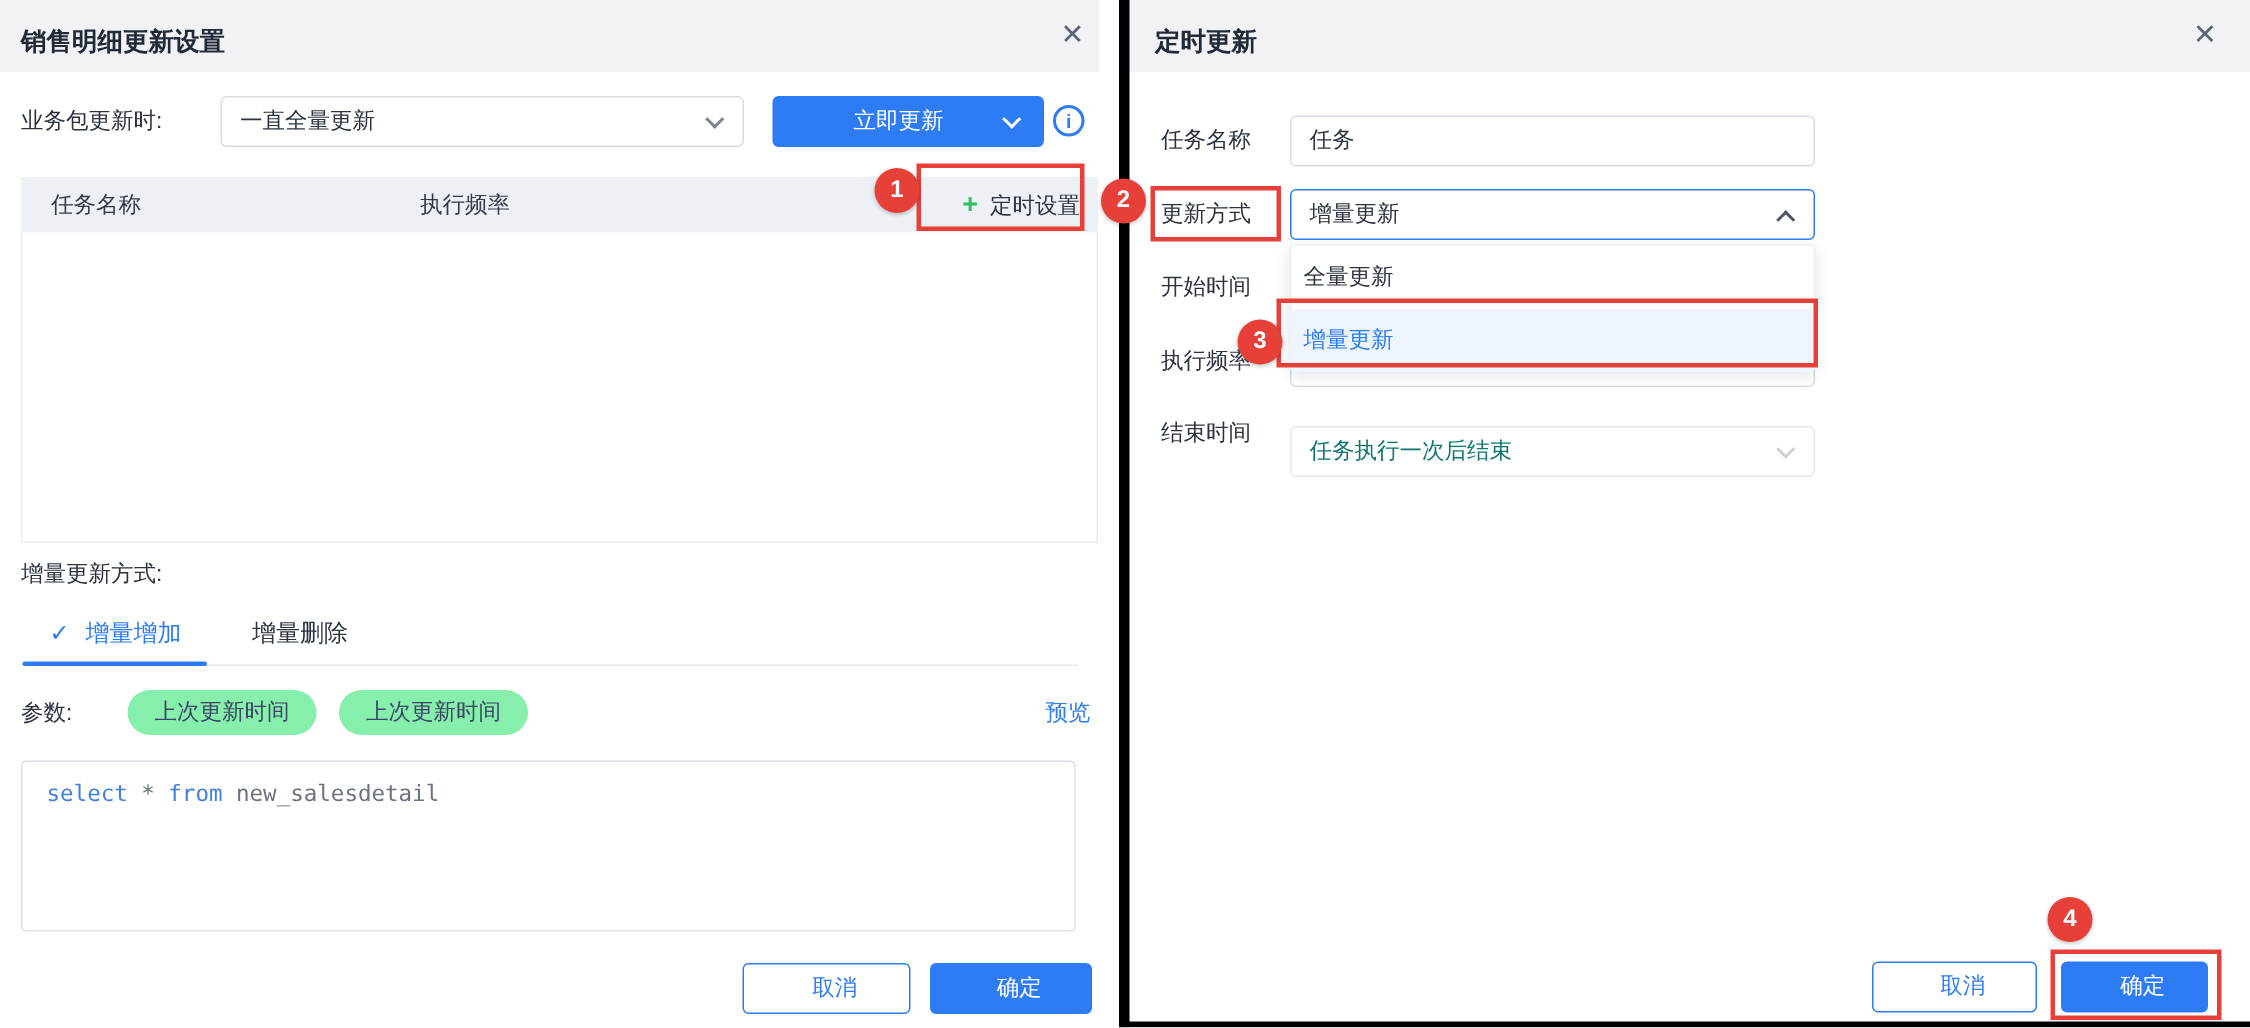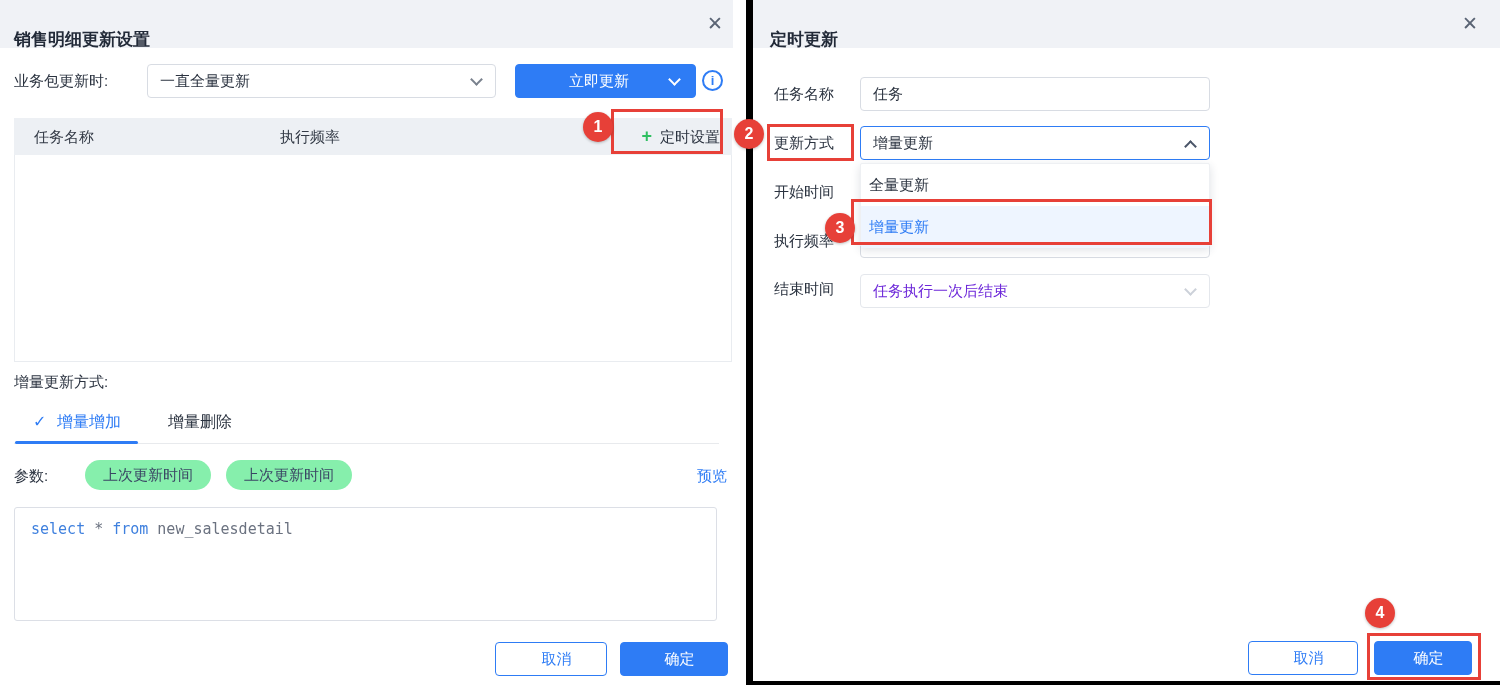--- a/index.html
+++ b/index.html
@@ -10,21 +10,21 @@
   
   .panel { position:absolute; top:0; height:685px; background:#fff; z-index:1; }
   #left-panel  { left:0;   width:746px; }
   #right-panel { left:753px; width:747px; }
   #divider { position:absolute; left:746px; top:0; width:7px; height:685px; background:#000; z-index:2; }
   #bottom-border { position:absolute; left:746px; top:681px; width:754px; height:4px; background:#000; z-index:2; }
 
   .dlg-header { position:absolute; left:0; top:0; height:48px; background:#f0f2f6; }
   #left-panel .dlg-header { width:733px; }
   #right-panel .dlg-header { width:747px;text-decoration:underline; }
-  .dlg-title { position:absolute; left:14px; top:16px; line-height:48px; font-size:17px; font-weight:bold; color:#222a38; }
+  .dlg-title { position:absolute; left:14px; top:4px; line-height:48px; font-size:17px; font-weight:bold; color:#222a38; }
   #right-panel .dlg-title { left:17px; }
   .close-x { position:absolute; top:12px; width:24px; height:24px; line-height:24px; text-align:center;
              font-size:19px; color:#5a6474; cursor:pointer; }
   #left-panel .close-x { left:703px; }
   #right-panel .close-x { left:705px; }
 
   
   .field-label { position:absolute; font-size:15px; color:#2b3340; }
   .inputbox { position:absolute; height:34px; background:#fff; border:1px solid #d8dce3; border-radius:4px;
               font-size:15px; color:#2b3340; line-height:32px; padding-left:12px; }
@@ -72,21 +72,21 @@
   .sql-tx { color:#6b7280; margin-right:9px; }
 
   .l-cancel { left:495px; top:642px; width:112px; }
   .l-ok { left:620px; top:642px; width:108px; }
 
   
   .r-input { left:107px; width:350px; }
   .r-mode-select { top:126px; border-color:#2e7cf5; }
   .r-mode-select .chev { right:14px; border-color:#4a5568; }
   .r-ghost-input { border-color:#d8dce3; }
-  .r-end-select { top:274px; border-color:#e4e7ec; color:#6d28d9; }
+  .r-end-select { top:284px; border-color:#e4e7ec; color:#0f766e; }
   .r-end-select .chev { right:14px; border-color:#ccd1d9; }
 
   .dropdown { position:absolute; left:107px; top:163px; width:350px; height:84px; background:#fff; z-index:5;
               border:1px solid #eef0f3; border-radius:2px; box-shadow:0 3px 10px rgba(30,40,70,.14); }
   .dd-opt { height:42px; line-height:42px; padding-left:8px; font-size:15px; color:#2b3340; cursor:pointer; }
   .dd-opt.selected { background:#eef5ff; color:#2e7cf5; }
 
   .r-cancel { left:495px; top:641px; width:110px; }
   .r-ok { left:621px; top:641px; width:98px; }
 

